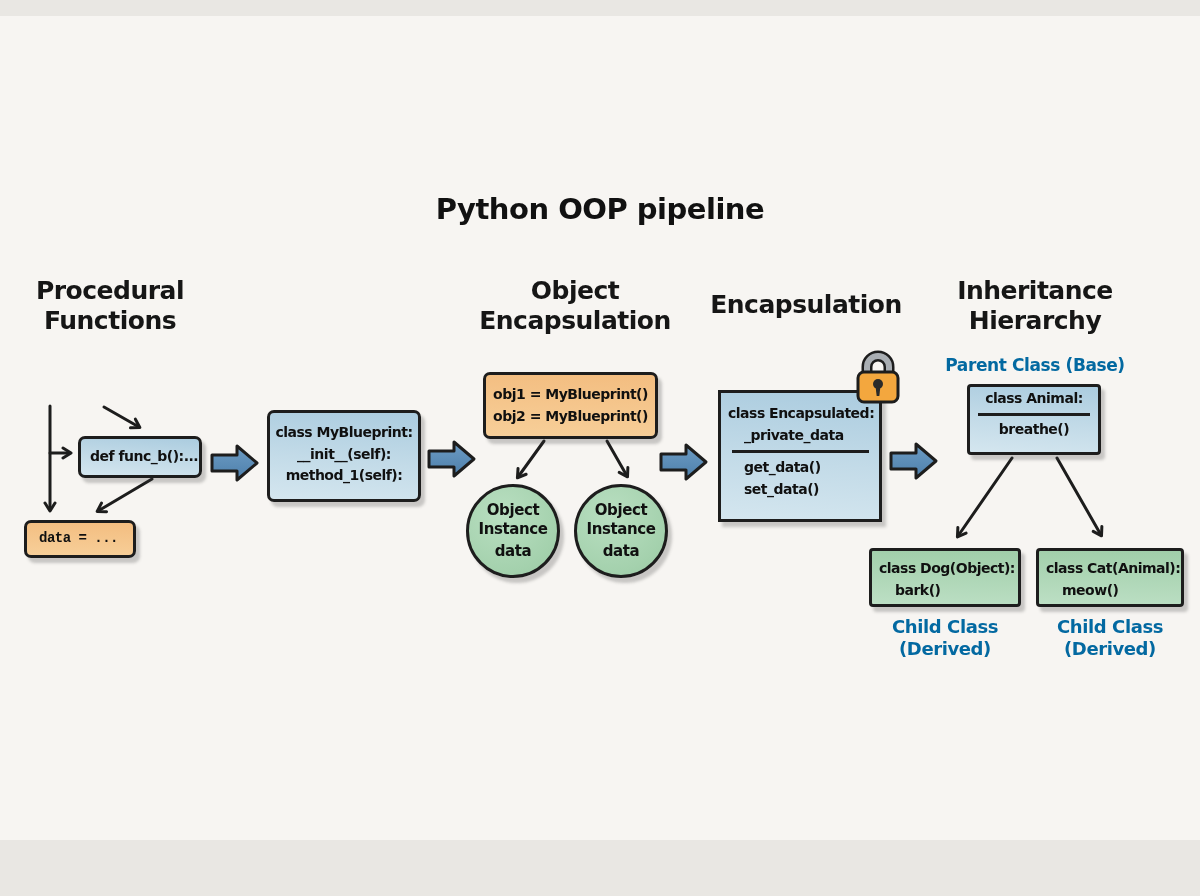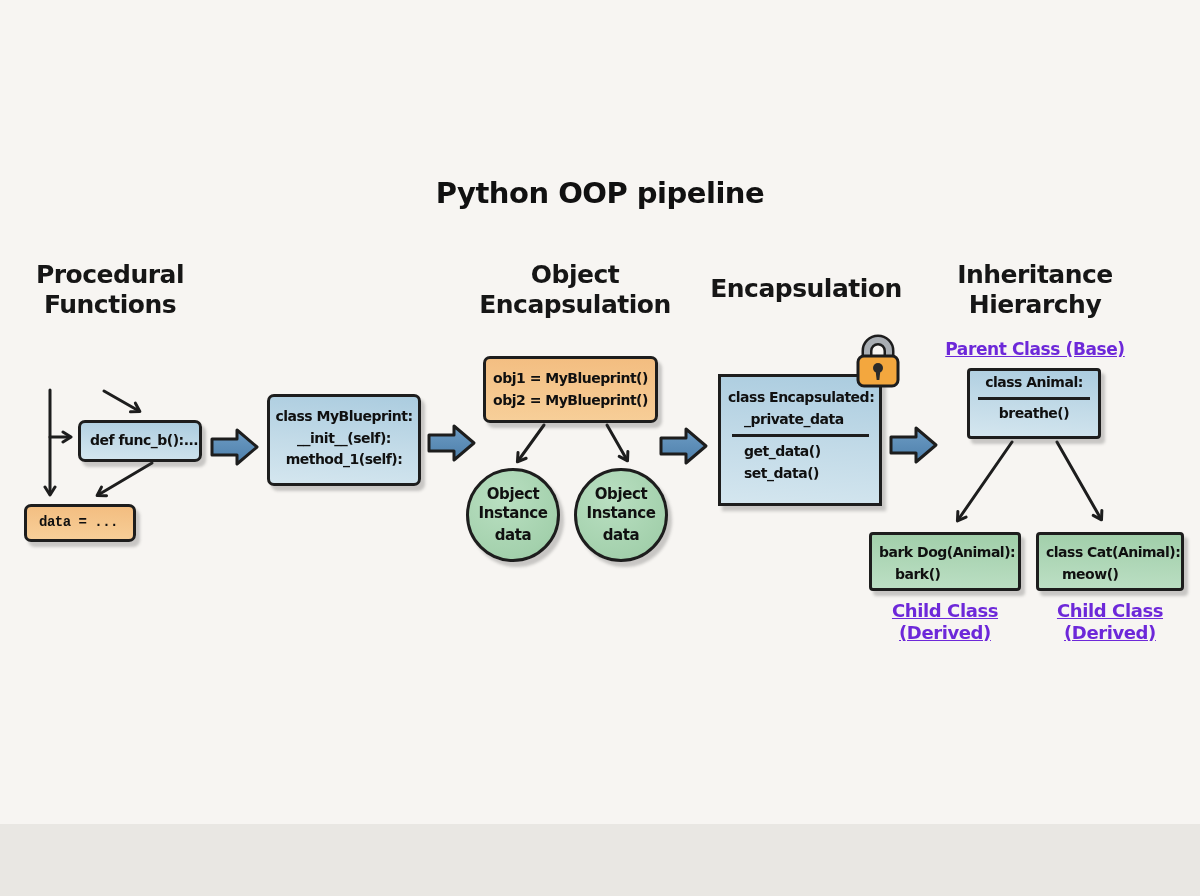--- a/index.html
+++ b/index.html
@@ -1,17 +1,17 @@
 <!DOCTYPE html>
 <html><head>
 <meta charset="utf-8">
 <style>
   html,body{margin:0;padding:0;background:#e9e7e3;}
   .canvas{
-    position:relative;width:1200px;height:824px;margin:0 auto;
+    position:relative;width:1200px;height:824px;margin:16px auto;
     background:#f7f5f2;overflow:hidden;
     font-family:"DejaVu Sans","Liberation Sans",sans-serif;
     color:#151515;
   }
   .title{
     position:absolute;left:0;top:176px;width:1200px;text-align:center;
     font-size:29px;font-weight:bold;letter-spacing:-0.5px;color:#111;
   }
   .col-heading{
     position:absolute;width:230px;text-align:center;
@@ -33,22 +33,22 @@
   .divider{border-top:3px solid #1d1d1d;margin:4px 4px;}
   .circle{
     position:absolute;width:94px;height:94px;border-radius:50%;
     border:3px solid #1d1d1d;box-shadow:4px 5px 3px rgba(60,60,60,0.25);
     background:radial-gradient(circle at 38% 32%,#b9dfc1 0%,#a4d1ad 70%,#99c8a3 100%);
     display:flex;flex-direction:column;align-items:center;justify-content:center;
     font-weight:bold;font-size:15px;line-height:1.23;letter-spacing:-0.4px;color:#101010;
     box-sizing:border-box;text-align:center;
   }
   .side-label{
-    position:absolute;text-align:center;font-weight:bold;color:#6d28d9;
-    line-height:1.2;letter-spacing:-0.4px;text-decoration:underline;
+    position:absolute;text-align:center;font-weight:bold;color:#0369a1;
+    line-height:1.2;letter-spacing:-0.4px;
   }
   svg.overlay{position:absolute;left:0;top:0;pointer-events:none;}
 </style>
 </head>
 <body>
 
 <div class="canvas">
 
   <svg class="overlay" width="1200" height="896" viewBox="0 0 1200 896">
     <defs>
@@ -142,21 +142,21 @@
 
   <div class="side-label" style="left:925px;top:339px;width:220px;font-size:17px;">Parent Class (Base)</div>
 
   <div class="node blue" style="left:967px;top:368px;width:134px;height:71px;padding-top:1px;border-radius:4px;">
     <div class="code-line center">class Animal:</div>
     <div class="divider" style="margin:3px 8px;"></div>
     <div class="code-line center">breathe()</div>
   </div>
 
   <div class="node green" style="left:869px;top:532px;width:152px;height:59px;padding:7px 0 0 7px;border-radius:4px;">
-    <div class="code-line">bark Dog(Animal):</div>
+    <div class="code-line">class Dog(Object):</div>
     <div class="code-line" style="margin-left:16px;">bark()</div>
   </div>
   <div class="node green" style="left:1036px;top:532px;width:148px;height:59px;padding:7px 0 0 7px;border-radius:4px;">
     <div class="code-line">class Cat(Animal):</div>
     <div class="code-line" style="margin-left:16px;">meow()</div>
   </div>
 
   <div class="side-label" style="left:855px;top:600px;width:180px;font-size:18px;">
     <div>Child Class</div>
     <div>(Derived)</div>

